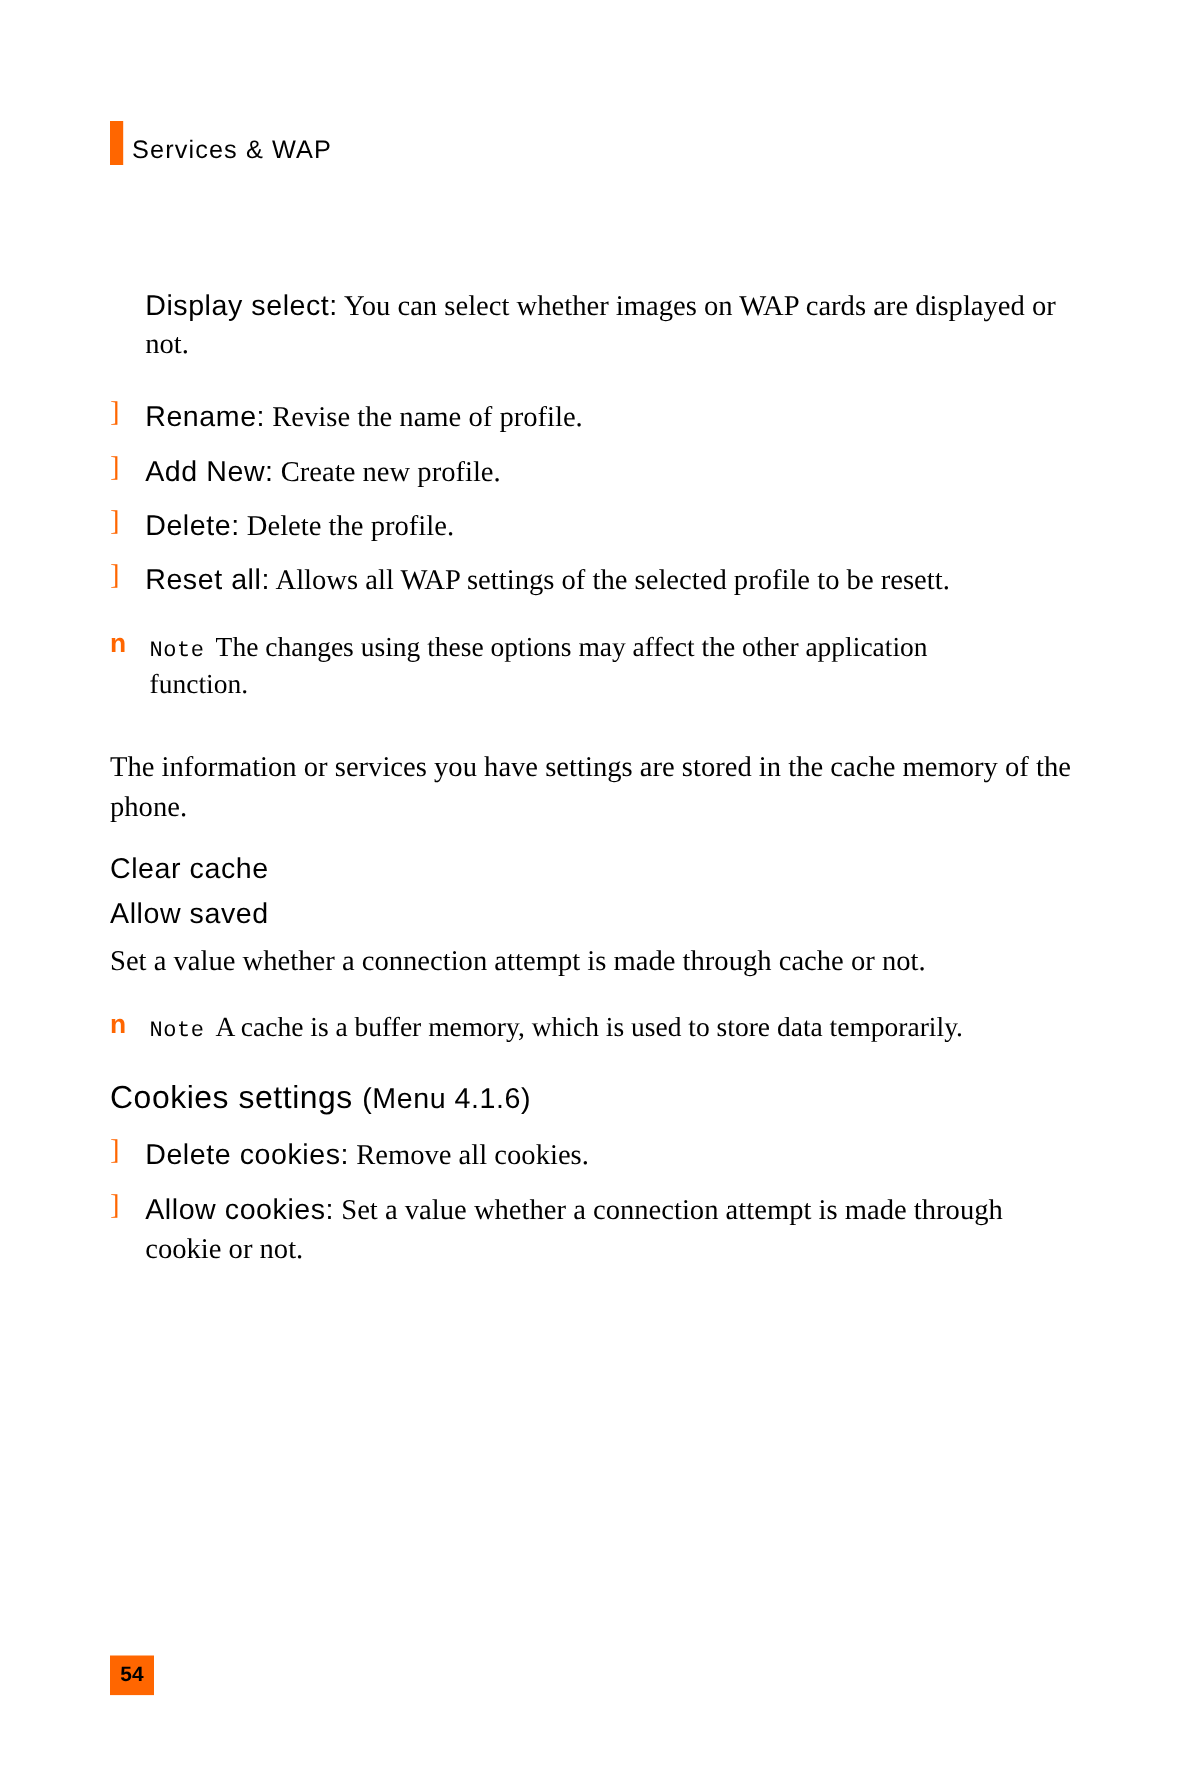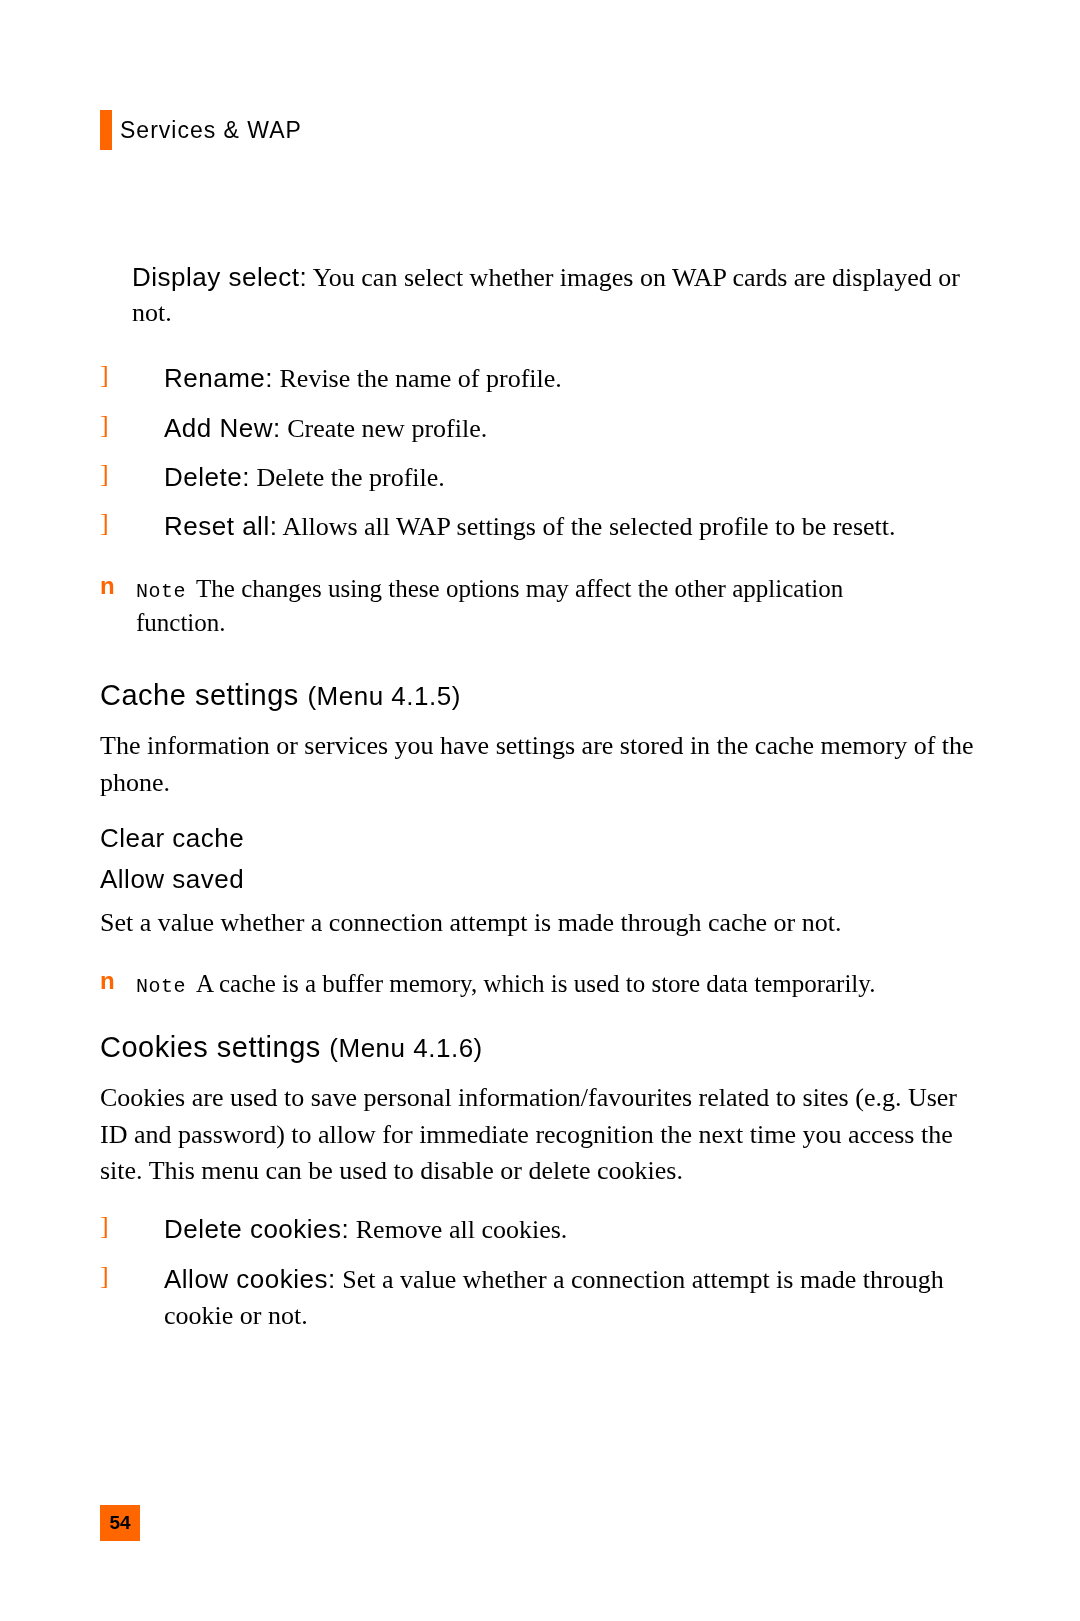--- a/index.html
+++ b/index.html
@@ -12,21 +12,21 @@
     position: relative;
   }
   .page {
     position: absolute;
     left: 100px;
     top: 110px;
     width: 880px;
   }
   .header {
     display: flex;
-    align-items: center;
+    align-items: flex-end;
     margin-bottom: 110px;
   }
   .orange-bar {
     width: 12px;
     height: 40px;
     background: #ff6600;
     margin-right: 8px;
   }
   .header-text {
     font-family: Arial, Helvetica, sans-serif;
@@ -53,21 +53,20 @@
     font-family: 'Times New Roman', serif;
     color: #ff6600;
     font-size: 26px;
     width: 32px;
     flex-shrink: 0;
   }
   .list-content {
     font-size: 26px;
     line-height: 1.4;
     flex: 1;
-    margin-left: 32px;
   }
   .item-label {
     font-family: Arial, Helvetica, sans-serif;
     letter-spacing: 0.5px;
   }
   .note-block {
     display: flex;
     margin-top: 26px;
     margin-bottom: 40px;
   }
@@ -173,43 +172,38 @@
     </div>
   </div>
 
   <div class="note-block">
     <span class="note-n">n</span>
     <div class="note-text">
       <span class="note-label">Note</span><span>The changes using these options may affect the other application function.</span>
     </div>
   </div>
 
-  <div class="section-heading">
-    <span>Cache settings</span>
-    <span class="menu-ref">(Menu 4.1.5)</span>
-  </div>
   <div class="body-text">The information or services you have settings are stored in the cache memory of the phone.</div>
 
   <div class="sub-heading">Clear cache</div>
 
   <div class="sub-heading">Allow saved</div>
   <div class="body-text">Set a value whether a connection attempt is made through cache or not.</div>
 
   <div class="note-block" style="margin-bottom:30px;">
     <span class="note-n">n</span>
     <div class="note-text">
       <span class="note-label">Note</span><span>A cache is a buffer memory, which is used to store data temporarily.</span>
     </div>
   </div>
 
   <div class="section-heading">
     <span>Cookies settings</span>
     <span class="menu-ref">(Menu 4.1.6)</span>
   </div>
-  <div class="body-text">Cookies are used to save personal information/favourites related to sites (e.g. User ID and password) to allow for immediate recognition the next time you access the site. This menu can be used to disable or delete cookies.</div>
 
   <div class="list-item">
     <span class="bullet">]</span>
     <div class="list-content">
       <span class="item-label">Delete cookies:</span><span> Remove all cookies.</span>
     </div>
   </div>
 
   <div class="list-item">
     <span class="bullet">]</span>

